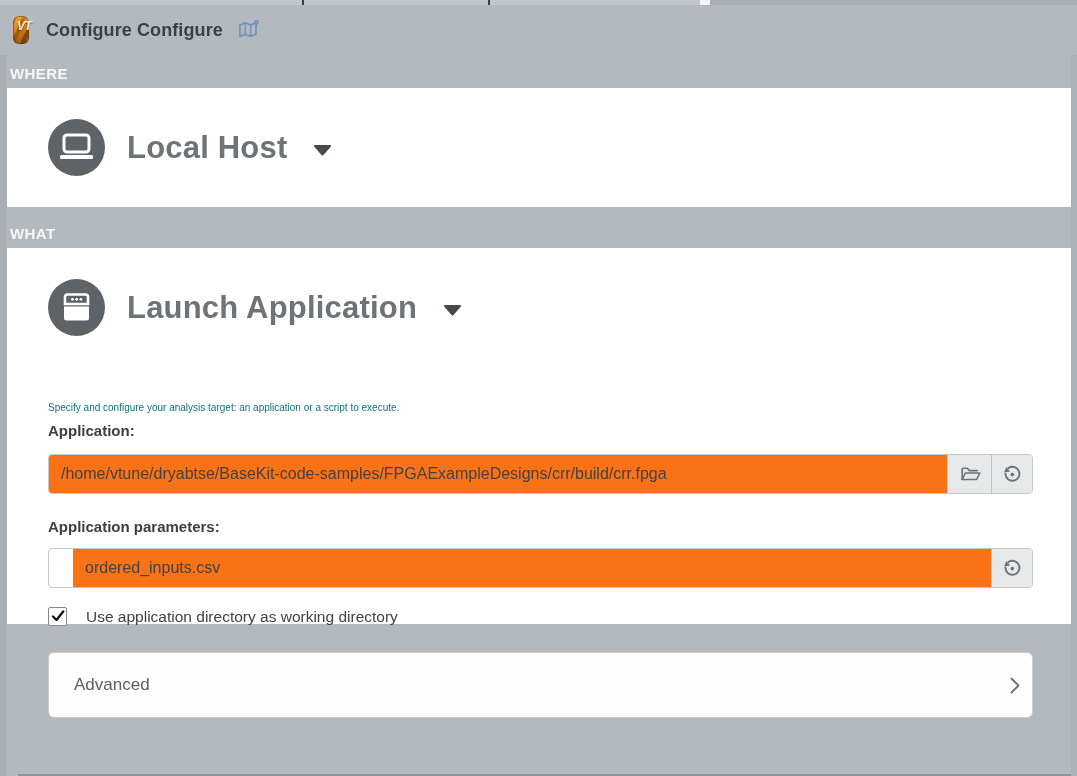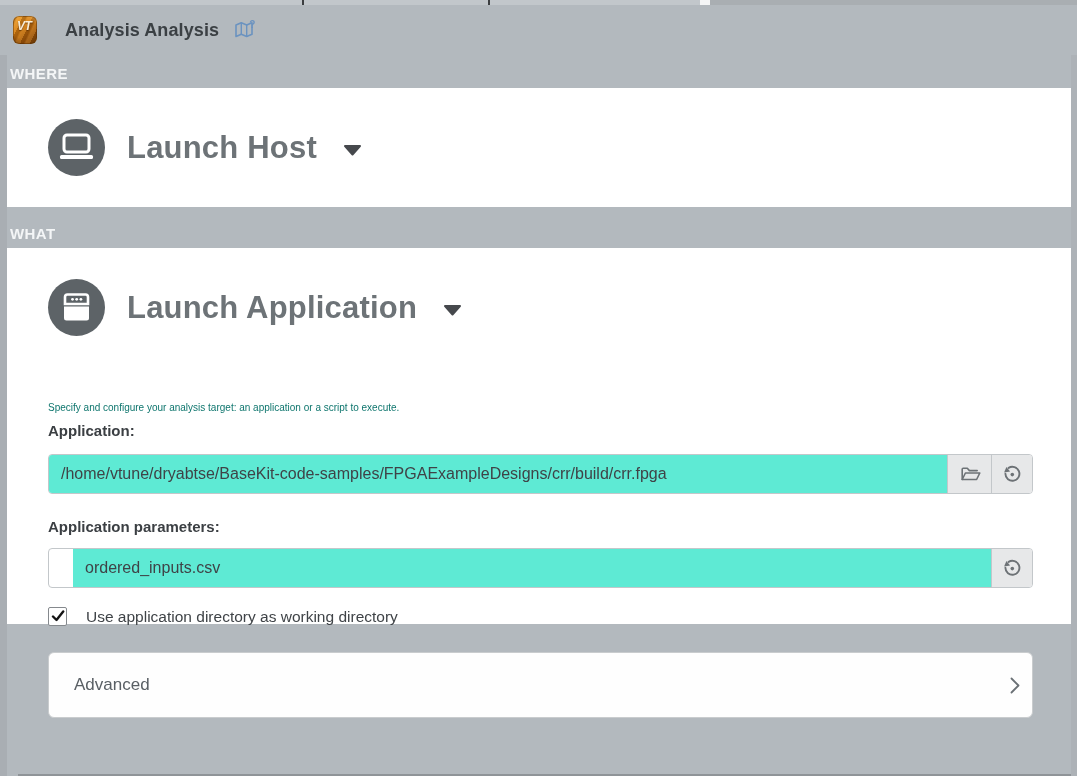--- a/index.html
+++ b/index.html
@@ -9,21 +9,21 @@
 
   
   .tabstrip { height:5px; display:flex; }
   .tabstrip .seg { background:#c2c7cb; height:5px; }
   .tabstrip .div { background:#3c3e40; width:2px; height:5px; }
   .tabstrip .gap { background:#f4f5f6; width:10px; height:5px; }
   .tabstrip .rest { background:#a9aeb2; flex:1; height:5px; }
 
   
   .titlebar { height:50px; display:flex; align-items:center; padding-left:13px; }
-  .logo { width:24px; height:28px; border-radius:6px; margin-right:28px; position:relative;
+  .logo { width:16px; height:28px; border-radius:6px; margin-right:17px; position:relative;
           background:
             radial-gradient(140% 90% at 110% -10%, rgba(255,220,150,.55) 0%, rgba(255,220,150,0) 45%),
             radial-gradient(120% 80% at -10% 110%, rgba(60,30,0,.55) 0%, rgba(60,30,0,0) 50%),
             repeating-linear-gradient(115deg, rgba(90,45,0,.28) 0 3px, rgba(255,190,90,.20) 5px 9px),
             linear-gradient(140deg,#f2a93b 0%,#d07a12 38%,#9a520a 72%,#6b3a06 100%);
           box-shadow:inset 0 0 0 1px rgba(80,40,0,.45); }
   .logo span { position:absolute; left:4px; top:3px; font-size:12px; font-weight:bold; font-style:italic;
                color:#f9ecd6; text-shadow:0 1px 1px rgba(60,30,0,.6); letter-spacing:-.5px; }
   .page-title { font-size:18px; font-weight:bold; color:#3b4044; letter-spacing:.1px; }
   .help-btn { margin-left:15px; display:flex; align-items:center; cursor:pointer; }
@@ -46,21 +46,21 @@
   .caret { margin-left:26px; margin-top:6px; }
 
   .description { margin-top:66px; font-size:10px; color:#0f766e; }
   .field-label { margin-top:9px; font-size:15px; font-weight:bold; color:#3b3f43; }
   .field-label.params { margin-top:24px; }
 
   .inputgroup { margin-top:15px; display:flex; height:40px; border:1px solid #c3c7ca; border-radius:4px;
                 overflow:hidden; background:#fff; }
   .inputgroup.second { margin-top:13px;padding-left:24px; }
   .inputgroup input { flex:1; border:none; outline:none; padding:0 12px; font-size:16px; color:#3f4347;
-                      font-family:"Liberation Sans", sans-serif; background:#5eead4; min-width:0; }
+                      font-family:"Liberation Sans", sans-serif; background:#f97316; min-width:0; }
   .icon-btn { width:44px; background:#e7e8e9; border:none; border-left:1px solid #c3c7ca;
               display:flex; align-items:center; justify-content:center; cursor:pointer; padding:0; }
   .icon-btn.history { width:41px; }
 
   .checkrow { margin-top:19px; display:flex; align-items:center; }
   .checkbox { width:19px; height:19px; border:1px solid #85898d; border-radius:2px; background:#fff;
               display:flex; align-items:center; justify-content:center; cursor:pointer; }
   .checkbox svg { display:none; }
   .checkbox.checked svg { display:block; }
   .checkrow .chk-label { margin-left:19px; font-size:15.5px; color:#3f4347; }
@@ -89,41 +89,41 @@
     <div class="rest"></div>
   </div>
 
   <div class="left-edge"></div>
   <div class="right-edge"></div>
 
   <div class="titlebar">
     <div class="logo">
       <span>VT</span>
     </div>
-    <div class="page-title">Analysis Analysis</div>
+    <div class="page-title">Configure Configure</div>
     <div class="help-btn" title="">
       <svg width="23" height="20" viewBox="0 0 23 20">
         <path d="M2 5 L7.3 2.8 L12.7 5 L18 2.8 L18 14.2 L12.7 16.4 L7.3 14.2 L2 16.4 Z" fill="none" stroke="#6b93c0" stroke-width="1.6" stroke-linejoin="round"></path>
         <path d="M7.3 2.8 L7.3 14.2 M12.7 5 L12.7 16.4" fill="none" stroke="#6b93c0" stroke-width="1.4"></path>
         <text x="15.2" y="8.2" font-size="10" font-weight="bold" fill="#6b93c0" font-family="Liberation Sans, sans-serif">?</text>
       </svg>
     </div>
   </div>
 
   <div class="section-label where">WHERE</div>
 
   <div class="panel where-panel">
     <div class="selector-row">
       <div class="circle-icon">
         <svg width="57" height="57" viewBox="0 0 57 57">
           <rect x="16" y="16" width="25" height="17" rx="3" fill="none" stroke="#ffffff" stroke-width="3"></rect>
           <rect x="12" y="36" width="33" height="4" rx="1.5" fill="#ffffff"></rect>
         </svg>
       </div>
-      <div class="selector-title">Launch Host</div>
+      <div class="selector-title">Local Host</div>
       <div class="caret">
         <svg width="19" height="12" viewBox="0 0 19 12">
           <polygon points="2,2 17,2 9.5,10.5" fill="#46494d" stroke="#46494d" stroke-width="2" stroke-linejoin="round"></polygon>
         </svg>
       </div>
     </div>
   </div>
 
   <div class="section-label what">WHAT</div>
 

